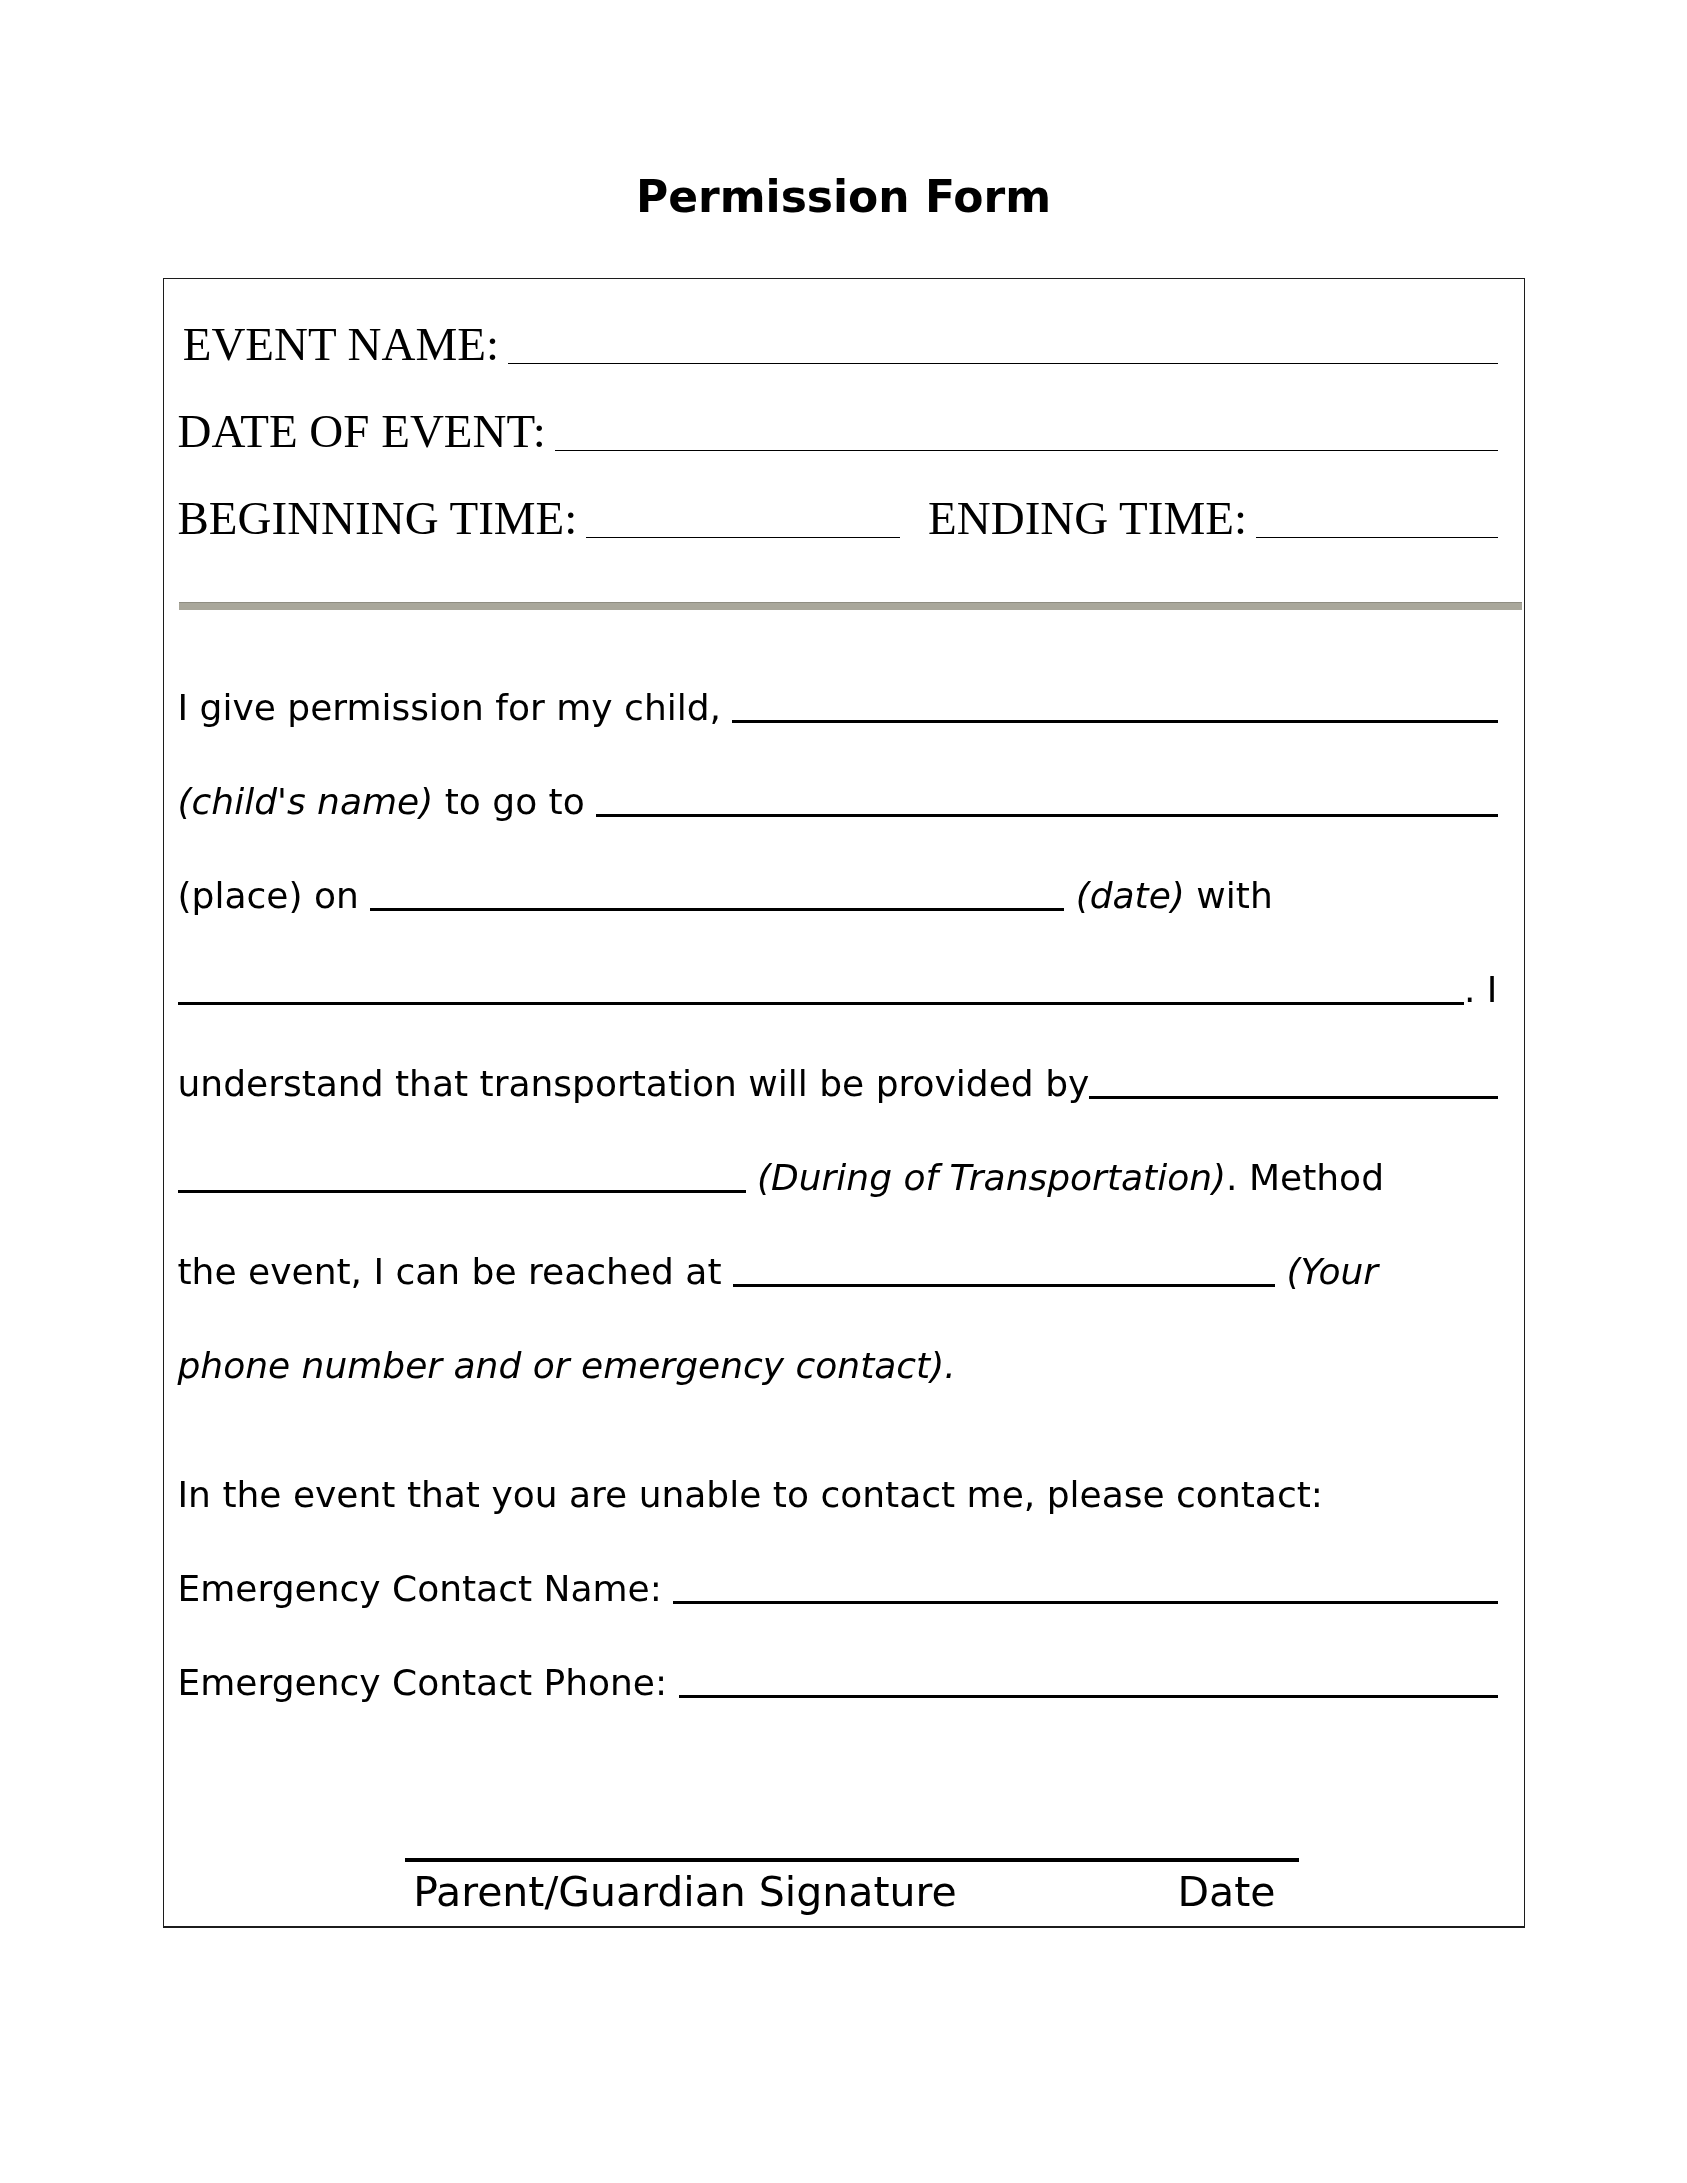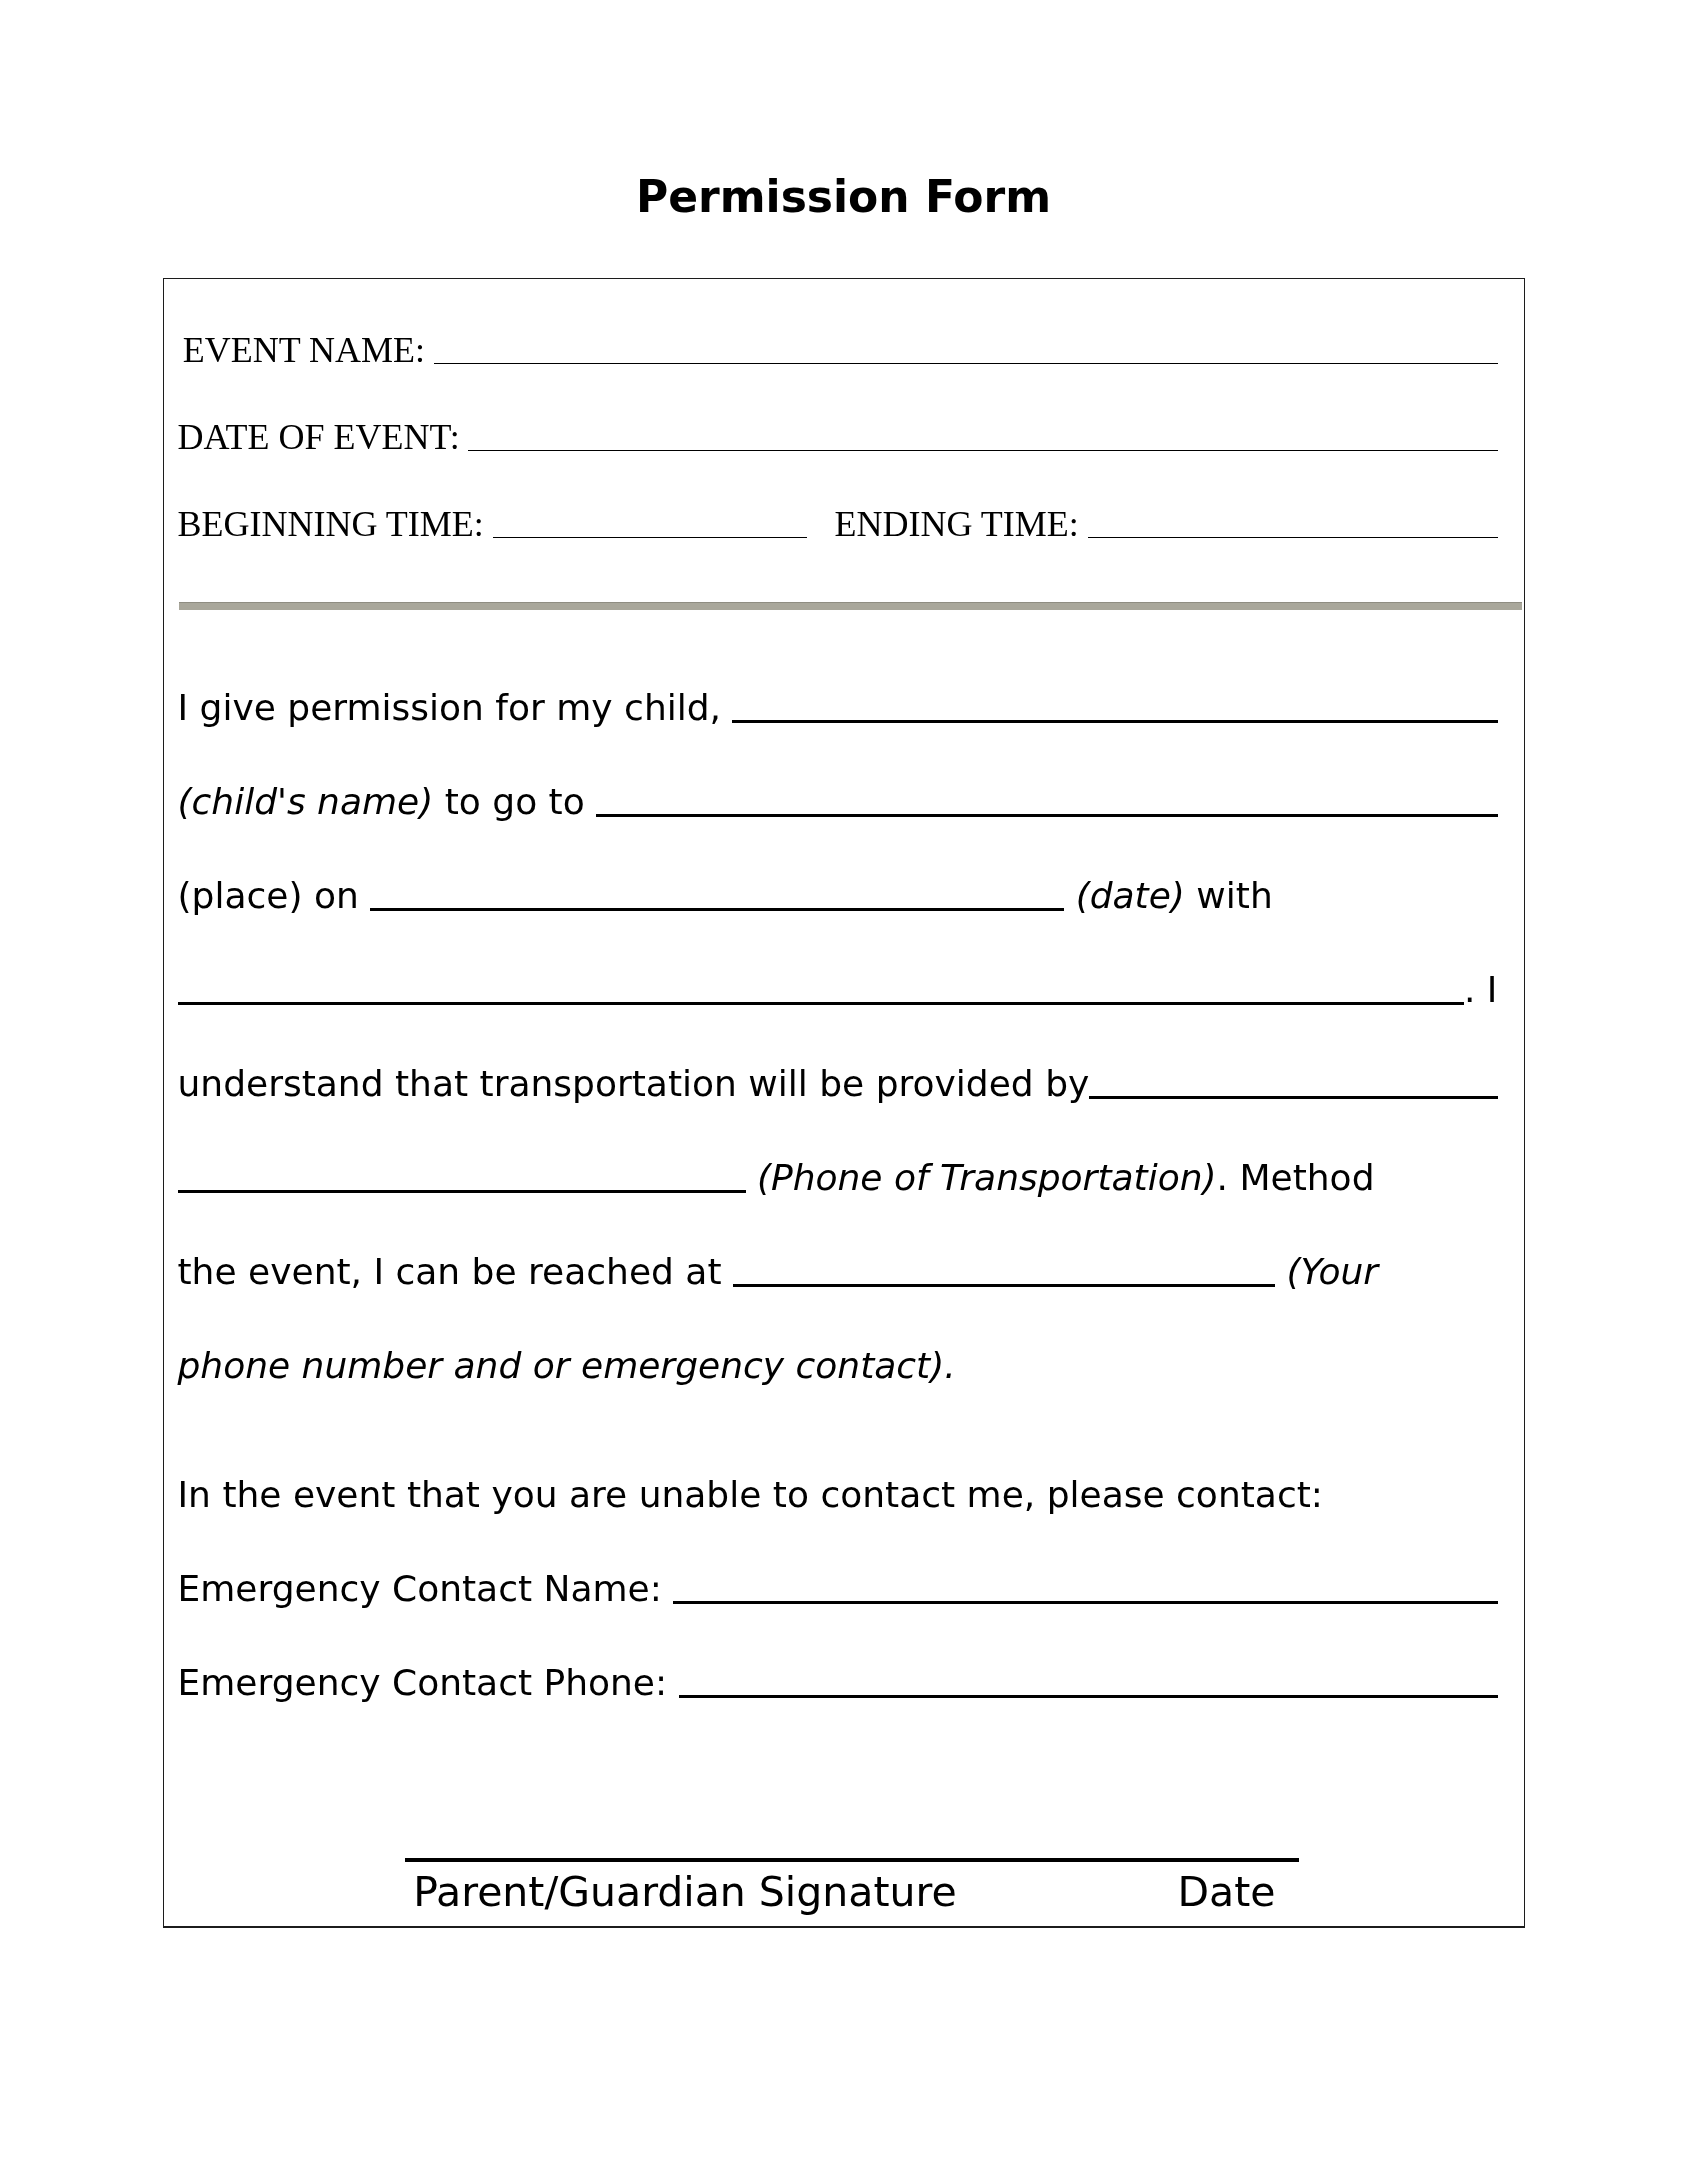--- a/index.html
+++ b/index.html
@@ -35,21 +35,21 @@
     border-bottom-width: 2.6px;
     padding: 10.5px 26px 0 14px;
     background: #ffffff;
   }
   
   .meta-row {
     display: flex;
     align-items: flex-end;
     height: 87px;
     font-family: "Liberation Serif", serif;
-    font-size: 36px;
+    font-size: 47px;
   }
   .meta-row .lbl {
     line-height: 1;
     padding-bottom: 8.7px;
     white-space: pre;
   }
   .meta-row .lbl.indent { padding-left: 5.2px; }
   .fill {
     border-bottom: 1.7px solid #000000;
     margin-bottom: 12.2px;
@@ -163,21 +163,21 @@
         <span class="t">. I</span>
       </div>
 
       <div class="body-line">
         <span class="t">understand that transportation will be provided by</span>
         <span class="blank"></span>
       </div>
 
       <div class="body-line">
         <span class="blank w650"></span>
-        <span class="t it"> (Phone of Transportation)</span>
+        <span class="t it"> (During of Transportation)</span>
         <span class="t">. Method</span>
       </div>
 
       <div class="body-line">
         <span class="t">the event, I can be reached at </span>
         <span class="blank w620"></span>
         <span class="t it"> (Your</span>
       </div>
 
       <div class="body-line">

